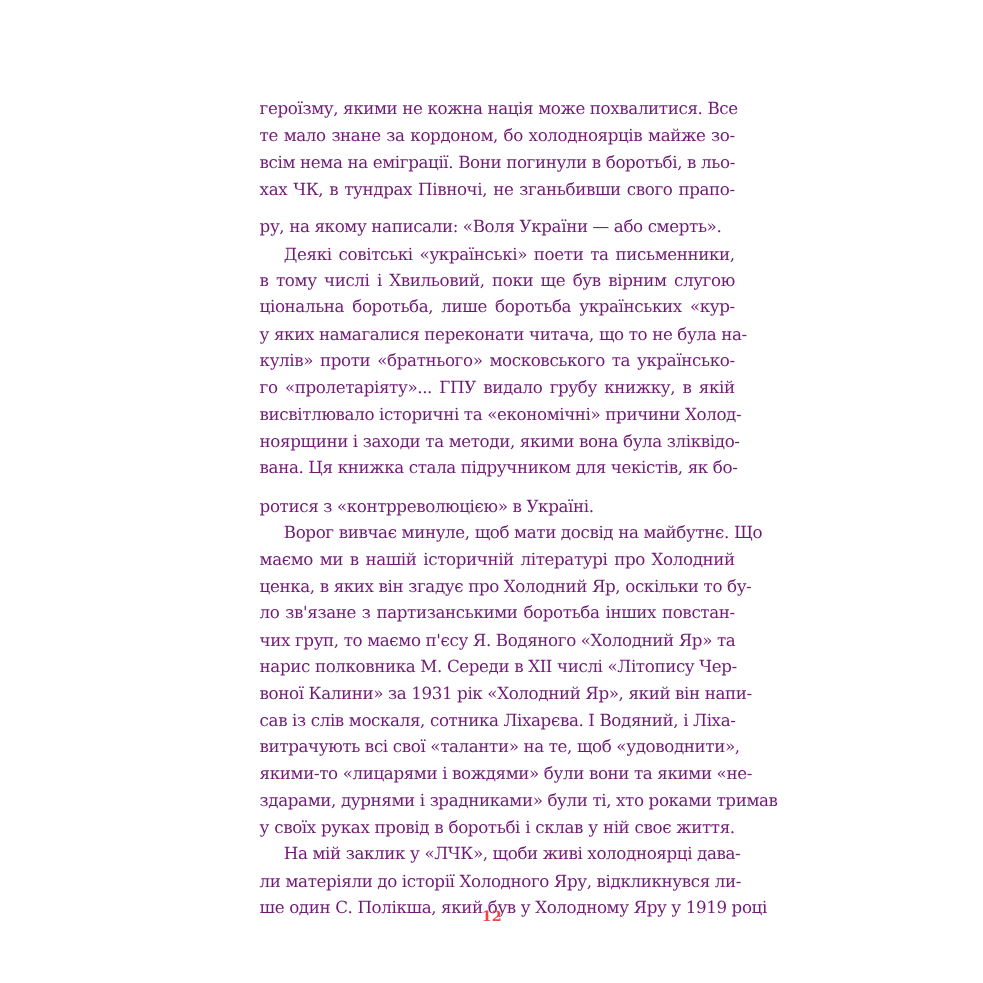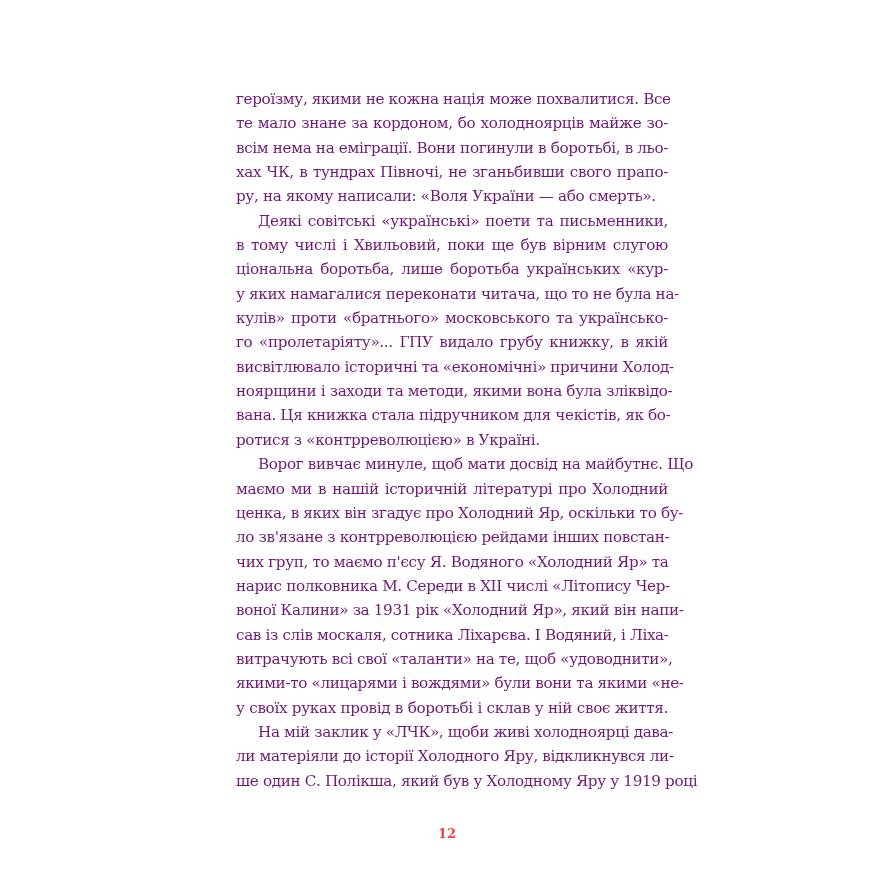--- a/index.html
+++ b/index.html
@@ -26,20 +26,21 @@
     }
     .line {
       display: block;
       white-space: nowrap;
       text-align: justify;
       text-align-last: justify;
       height: 24.35px;
     }
     .line.last {
       text-align-last: left;
+      margin-top: 10px;
     }
     .line.indent {
       padding-left: 22px;
     }
     .page-number {
       position: absolute;
       left: 0;
       width: 894px;
       top: 826px;
       text-align: center;
@@ -72,27 +73,28 @@
     <span class="line">висвітлювало історичні та «економічні» причини Холод-</span>
     <span class="line">ноярщини і заходи та методи, якими вона була зліквідо-</span>
     <span class="line">вана. Ця книжка стала підручником для чекістів, як бо-</span>
     <span class="line last">ротися з «контрреволюцією» в Україні.</span>
   </div>
 
   <div>
     <span class="line indent">Ворог вивчає минуле, щоб мати досвід на майбутнє. Що</span>
     <span class="line">маємо ми в нашій історичній літературі про Холодний</span>
     <span class="line">ценка, в яких він згадує про Холодний Яр, оскільки то бу-</span>
-    <span class="line">ло зв'язане з контрреволюцією рейдами інших повстан-</span>
+    <span class="line">ло зв'язане з партизанськими боротьба інших повстан-</span>
     <span class="line">чих груп, то маємо п'єсу Я. Водяного «Холодний Яр» та</span>
     <span class="line">нарис полковника М. Середи в XII числі «Літопису Чер-</span>
     <span class="line">воної Калини» за 1931 рік «Холодний Яр», який він напи-</span>
     <span class="line">сав із слів москаля, сотника Ліхарєва. І Водяний, і Ліха-</span>
     <span class="line">витрачують всі свої «таланти» на те, щоб «удоводнити»,</span>
     <span class="line">якими-то «лицарями і вождями» були вони та якими «не-</span>
+    <span class="line">здарами, дурнями і зрадниками» були ті, хто роками тримав</span>
     <span class="line">у своїх руках провід в боротьбі і склав у ній своє життя.</span>
   </div>
 
   <div>
     <span class="line indent">На мій заклик у «ЛЧК», щоби живі холодноярці дава-</span>
     <span class="line">ли матеріяли до історії Холодного Яру, відкликнувся ли-</span>
     <span class="line">ше один С. Полікша, який був у Холодному Яру у 1919 році</span>
   </div>
 </div>
 

